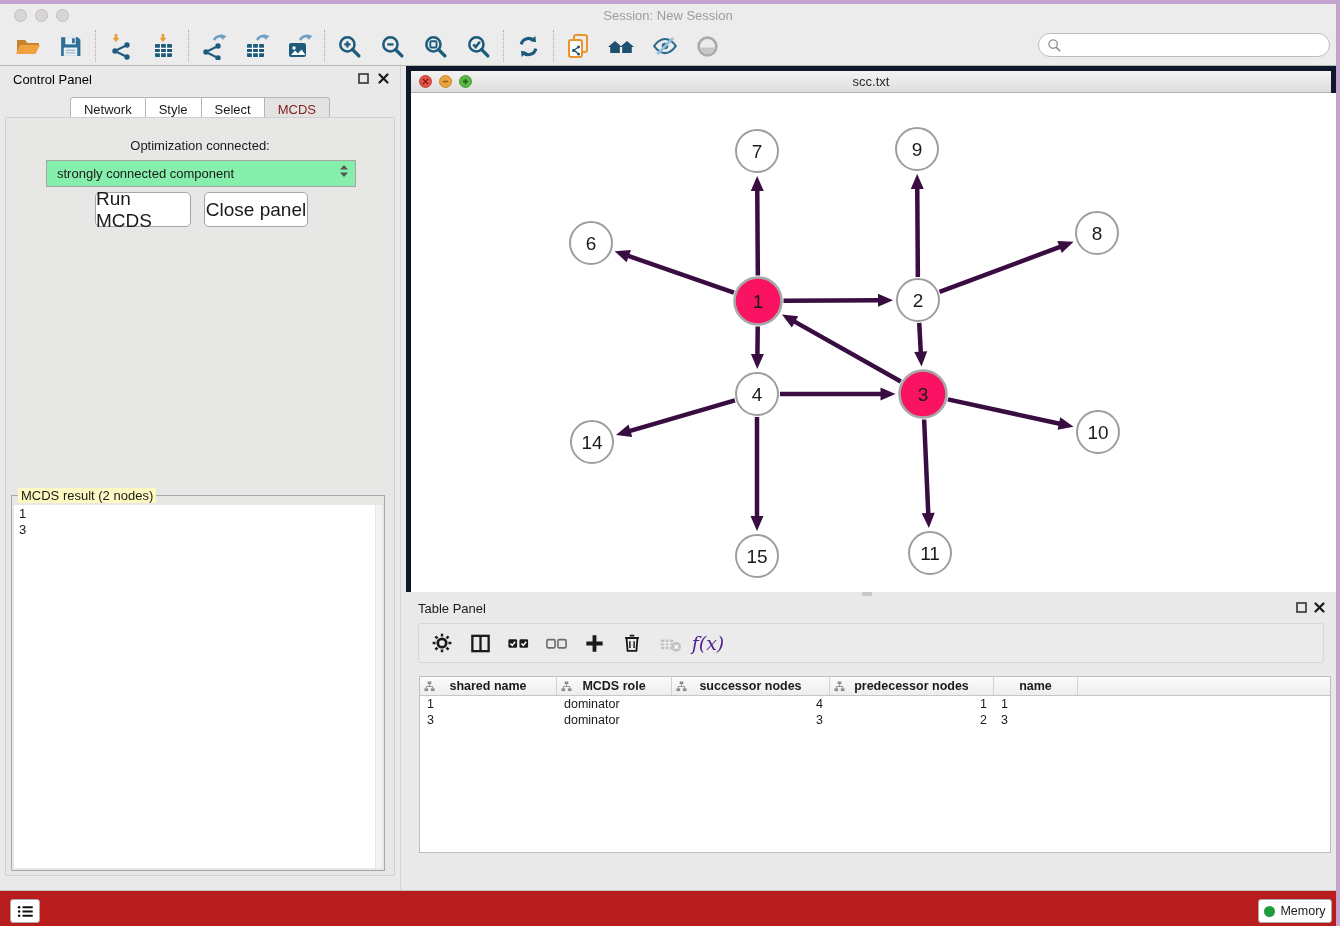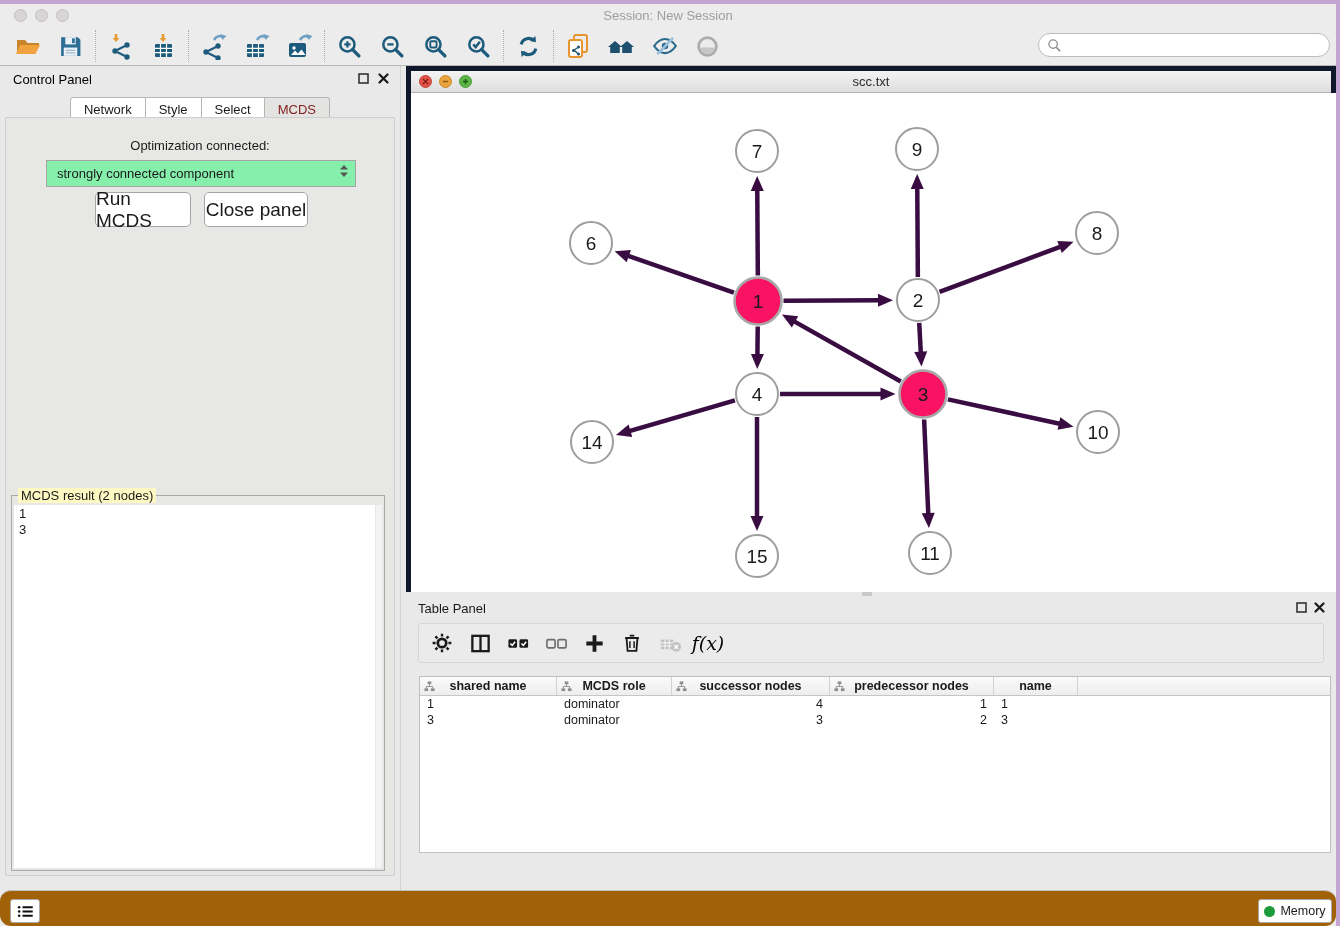--- a/index.html
+++ b/index.html
@@ -70,38 +70,38 @@
   .h-splitter { position:absolute; left:406px; top:592px; width:930px; height:4px; background:#E9E9E9; }
   .h-handle { position:absolute; left:456px; top:0; width:10px; height:4px; background:#C9C9C9; }
 
   
   .table-panel { position:absolute; left:406px; top:596px; width:930px; height:294px; background:#E9E9E9; }
   .tp-title { position:absolute; left:12px; top:5px; font-size:13px; }
   .tp-float { right:28px; } .tp-close { right:10px; }
   .tp-toolbar { position:absolute; left:12px; top:27px; width:906px; height:40px;
     background:#EBEBEB; border:1px solid #D6D6D6; border-radius:3px; display:flex; align-items:center; padding-left:4px; }
   .tp-btn { width:38px; height:34px; display:flex; align-items:center; justify-content:center; }
-  .fx-label { font-family:"DejaVu Serif",serif; font-style:italic; font-size:19px; color:#000000; }
+  .fx-label { font-family:"DejaVu Serif",serif; font-style:italic; font-size:19px; color:#4c1d95; }
   .tp-table { position:absolute; left:13px; top:80px; width:912px; height:177px; background:#fff; border:1px solid #BFBFBF; }
   .thead { display:flex; height:19px; background:linear-gradient(#FBFBFB,#EDEDED); border-bottom:1px solid #C6C6C6; }
   .th { position:relative; display:flex; align-items:center; justify-content:center;
     border-right:1px solid #D2D2D2; font-size:12.5px;font-weight:bold; }
   .th svg { position:absolute; left:4px; }
   .tbody { }
   .trow { display:flex; height:16px; align-items:center; font-size:12.5px; }
   .td { padding:0 7px; overflow:hidden; white-space:nowrap; }
   .tp-tabs { position:absolute; left:0; width:100%; top:263px; display:flex; justify-content:center; }
   .tp-tab { padding:4px 12px 5px; font-size:13px; background:#fff; border:1px solid #ADADAD; border-left:none; }
   .tp-tab:first-child { border-left:1px solid #ADADAD; border-top-left-radius:4px; border-bottom-left-radius:4px; }
   .tp-tab:last-child { border-top-right-radius:4px; border-bottom-right-radius:4px; }
   .tp-tab.selected { background:#DFDFDF; color:#B3B3B3; }
 
   
-  .statusbar { position:absolute; left:0; top:890px; width:1336px; height:36px; background:#a16207;
-    border-top:1px solid #C0C0C0;border-radius:11px; }
+  .statusbar { position:absolute; left:0; top:890px; width:1336px; height:36px; background:#b91c1c;
+    border-top:1px solid #C0C0C0; }
   .list-btn { position:absolute; left:10px; top:8px; width:30px; height:24px; background:#fff;
     border:1px solid #ABABAB; border-radius:3px; display:flex; align-items:center; justify-content:center; }
   .memory-btn { position:absolute; left:1258px; top:8px; width:74px; height:24px; background:#fff;
     border:1px solid #ABABAB; border-radius:3px; display:flex; align-items:center; justify-content:center; gap:5px; font-size:12.5px; }
   .mem-dot { width:11px; height:11px; border-radius:50%; background:#1E9C3C; }
 </style>
 </head>
 <body>
 
 <div id="window">

